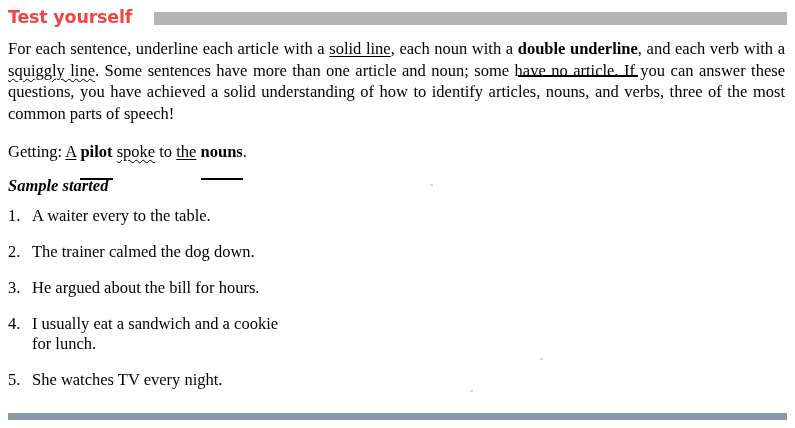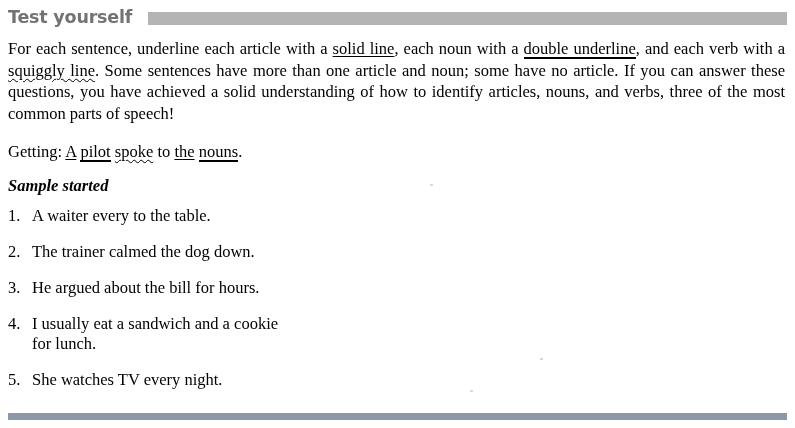--- a/index.html
+++ b/index.html
@@ -27,22 +27,22 @@
     align-items: center;
     height: 30px;
     margin-top: 2px;
   }
   .header-title {
     font-family: "DejaVu Sans", sans-serif;
     font-weight: bold;
     font-size: 17.5px;
     letter-spacing: -0.2px;
     white-space: nowrap;
-    color: #737373;
-    padding-right: 16px;
+    color: #ef4444;
+    padding-right: 22px;
   }
   .header-bar {
     flex: 1;
     height: 13px;
     background: #b4b4b4;
     margin-top: 2px;
   }
   
   .intro {
     font-size: 16.5px;
@@ -51,21 +51,22 @@
     margin-top: 6px;
     margin-right: 2px;
   }
   .solid-underline {
     text-decoration: underline;
     text-underline-offset: 2px;
   }
   .double-underline {
     border-bottom: 1px solid #000;
     box-shadow: inset 0 -3px 0 -2px #000;
-    padding-bottom: 0;
+    padding-bottom: 18px;
+    font-weight: bold;
   }
   .squiggly {
     text-decoration: underline;
     text-decoration-style: wavy;
     text-decoration-thickness: 1px;
     text-underline-offset: 2px;
     text-align: center;
   }
   .sample-line {
     font-size: 16.5px;

